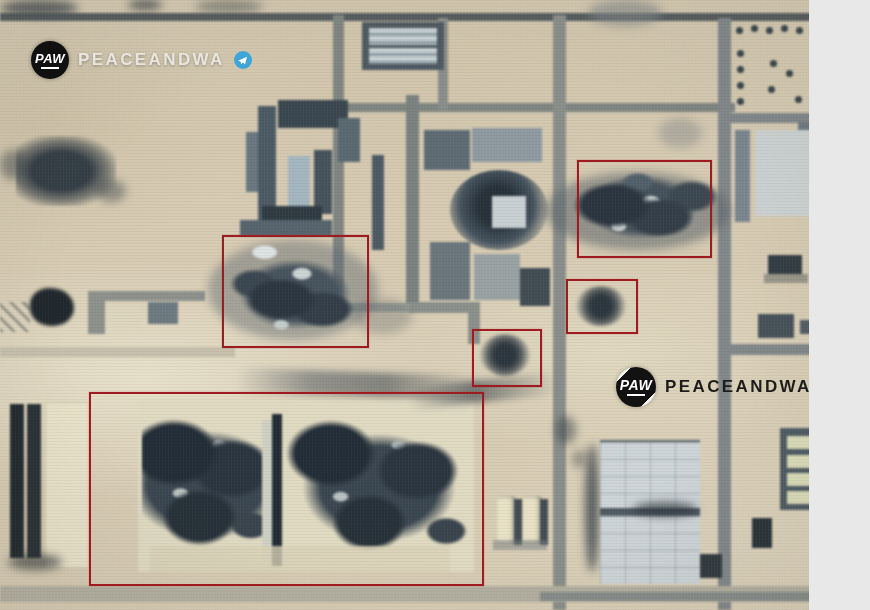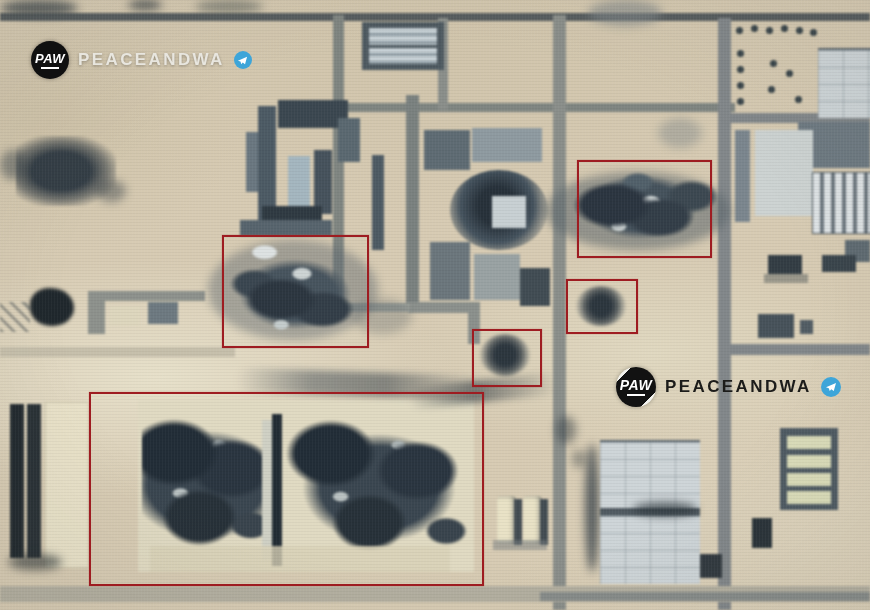--- a/index.html
+++ b/index.html
@@ -1,16 +1,16 @@
 <!DOCTYPE html>
 <html><head>
 <meta charset="utf-8">
 <style>
   html,body { margin:0; padding:0; background:#e8e8e8; font-family:"Liberation Sans", sans-serif; }
-  .canvas { position:relative; width:870px; height:610px; overflow:hidden;
+  .canvas { position:relative; width:809px; height:610px; overflow:hidden;
     background-color:#d7cbb3;
     background-image:
       radial-gradient(ellipse 500px 200px at 18% 62%, #e7e0ca 0%, rgba(231,224,202,0) 60%),
       radial-gradient(ellipse 420px 170px at 75% 58%, #e0d8c0 0%, rgba(224,216,192,0) 60%),
       radial-gradient(ellipse 600px 250px at 50% 8%, #d0c4ab 0%, rgba(208,196,171,0) 70%),
       radial-gradient(ellipse 500px 300px at 92% 88%, #ddd3bc 0%, rgba(221,211,188,0) 60%),
       radial-gradient(ellipse 320px 220px at 6% 20%, #cfc3a9 0%, rgba(207,195,169,0) 60%);
   }
   .sat { position:absolute; inset:0; filter:blur(1.3px); }
   .f { position:absolute; }

